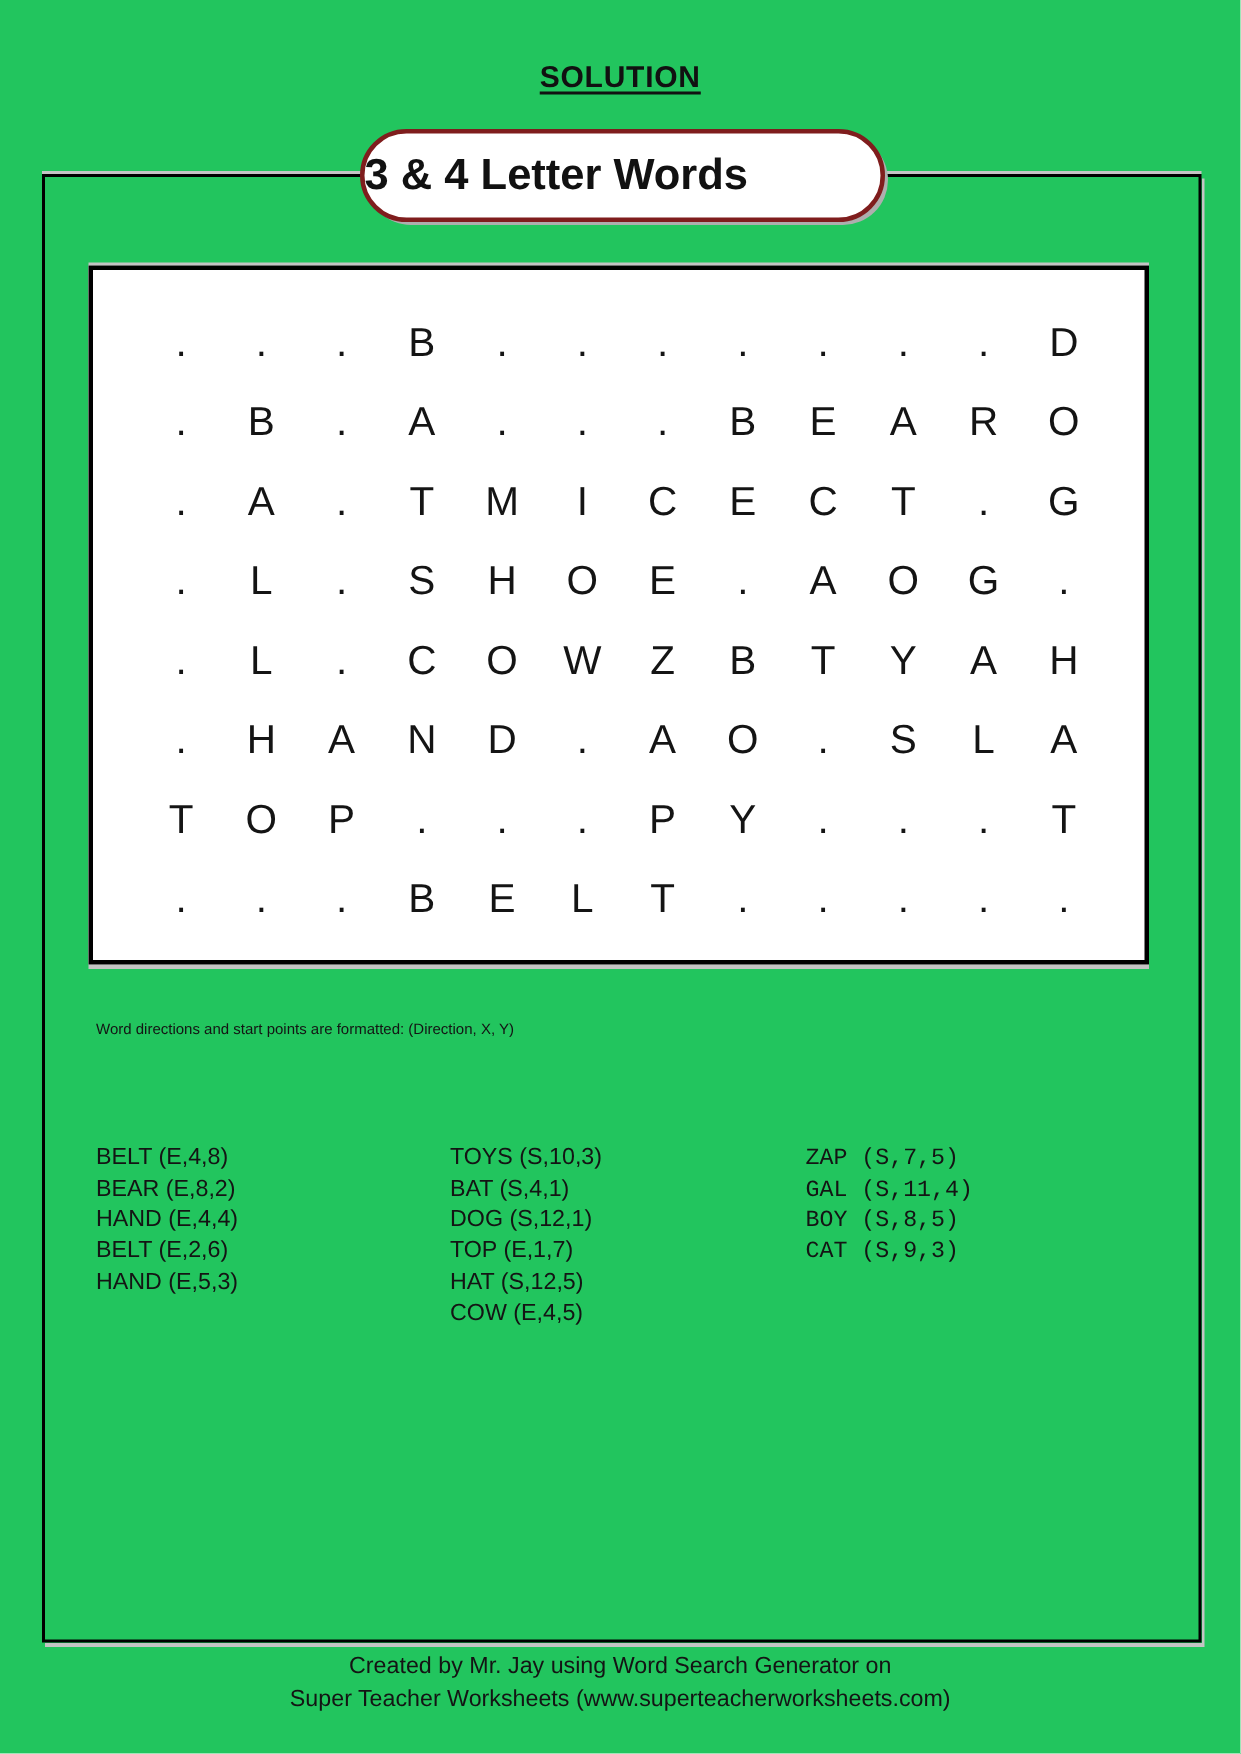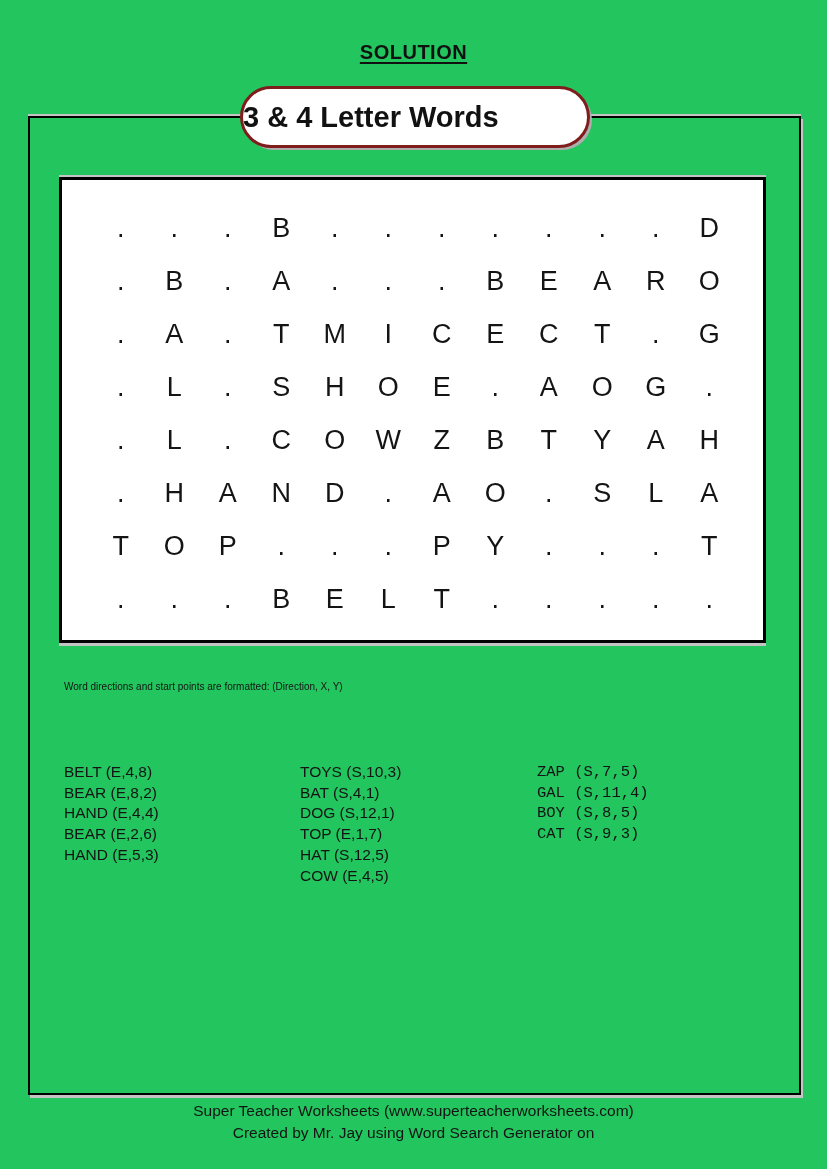--- a/index.html
+++ b/index.html
@@ -222,37 +222,37 @@
       </div>
   </div>
 
   <div class="instruction">Word directions and start points are formatted: (Direction, X, Y)</div>
 
   <div class="word-columns">
       <div class="word-col">
         <div class="word-entry">BELT (E,4,8)</div>
         <div class="word-entry">BEAR (E,8,2)</div>
         <div class="word-entry">HAND (E,4,4)</div>
-        <div class="word-entry">BEAR (E,2,6)</div>
+        <div class="word-entry">BELT (E,2,6)</div>
         <div class="word-entry">HAND (E,5,3)</div>
       </div>
       <div class="word-col">
         <div class="word-entry">TOYS (S,10,3)</div>
         <div class="word-entry">BAT (S,4,1)</div>
         <div class="word-entry">DOG (S,12,1)</div>
         <div class="word-entry">TOP (E,1,7)</div>
         <div class="word-entry">HAT (S,12,5)</div>
         <div class="word-entry">COW (E,4,5)</div>
       </div>
       <div class="word-col">
         <div class="word-entry">ZAP (S,7,5)</div>
         <div class="word-entry">GAL (S,11,4)</div>
         <div class="word-entry">BOY (S,8,5)</div>
         <div class="word-entry">CAT (S,9,3)</div>
       </div>
     </div>
 
   <div class="footer">
+    <div>Created by Mr. Jay using Word Search Generator on</div>
     <div>Super Teacher Worksheets (www.superteacherworksheets.com)</div>
-    <div>Created by Mr. Jay using Word Search Generator on</div>
   </div>
 
 </div>
 
 </body></html>

